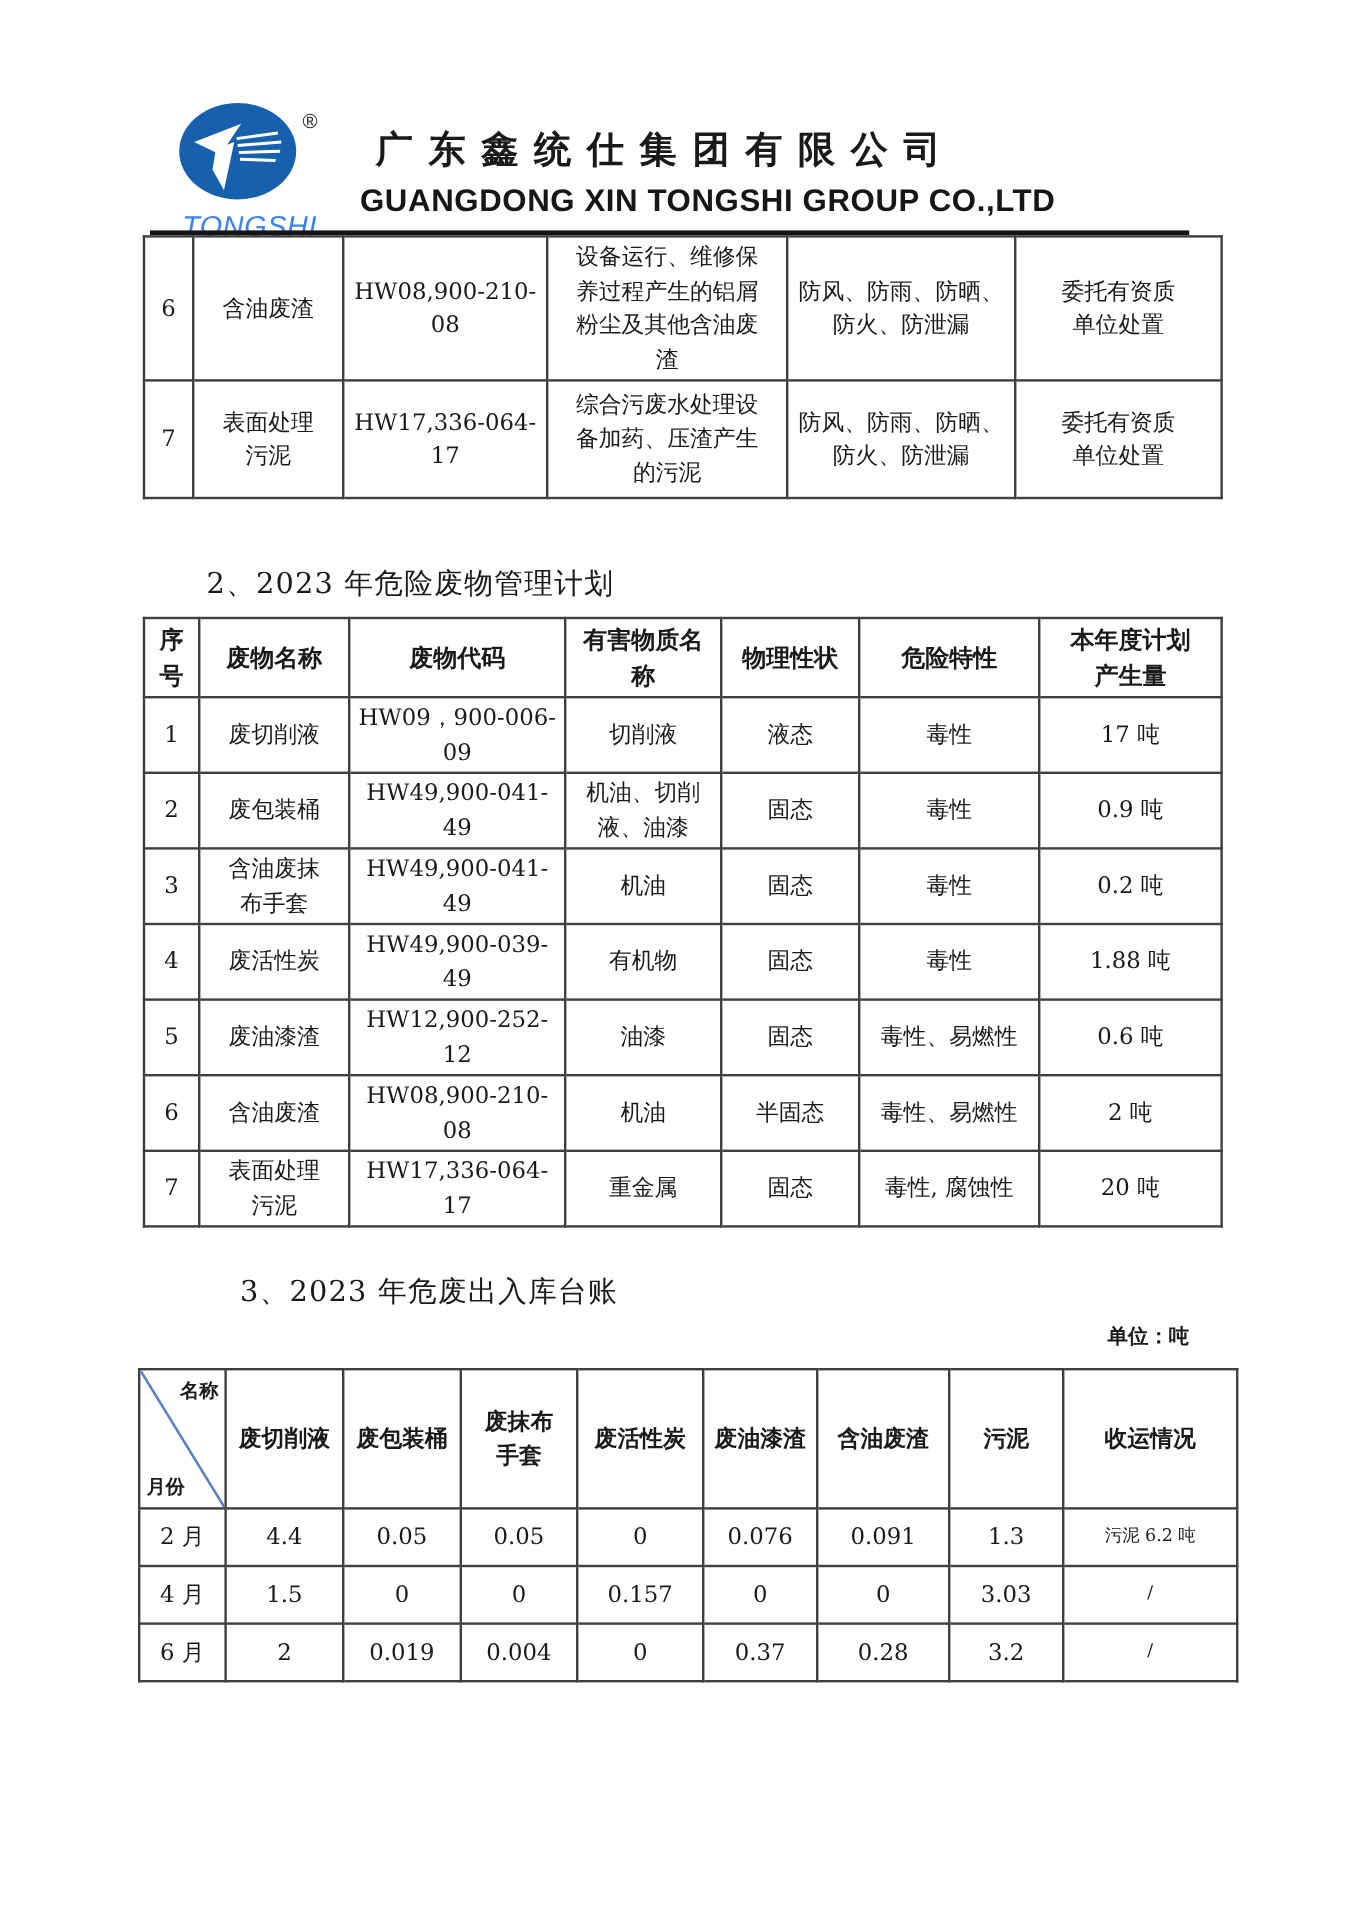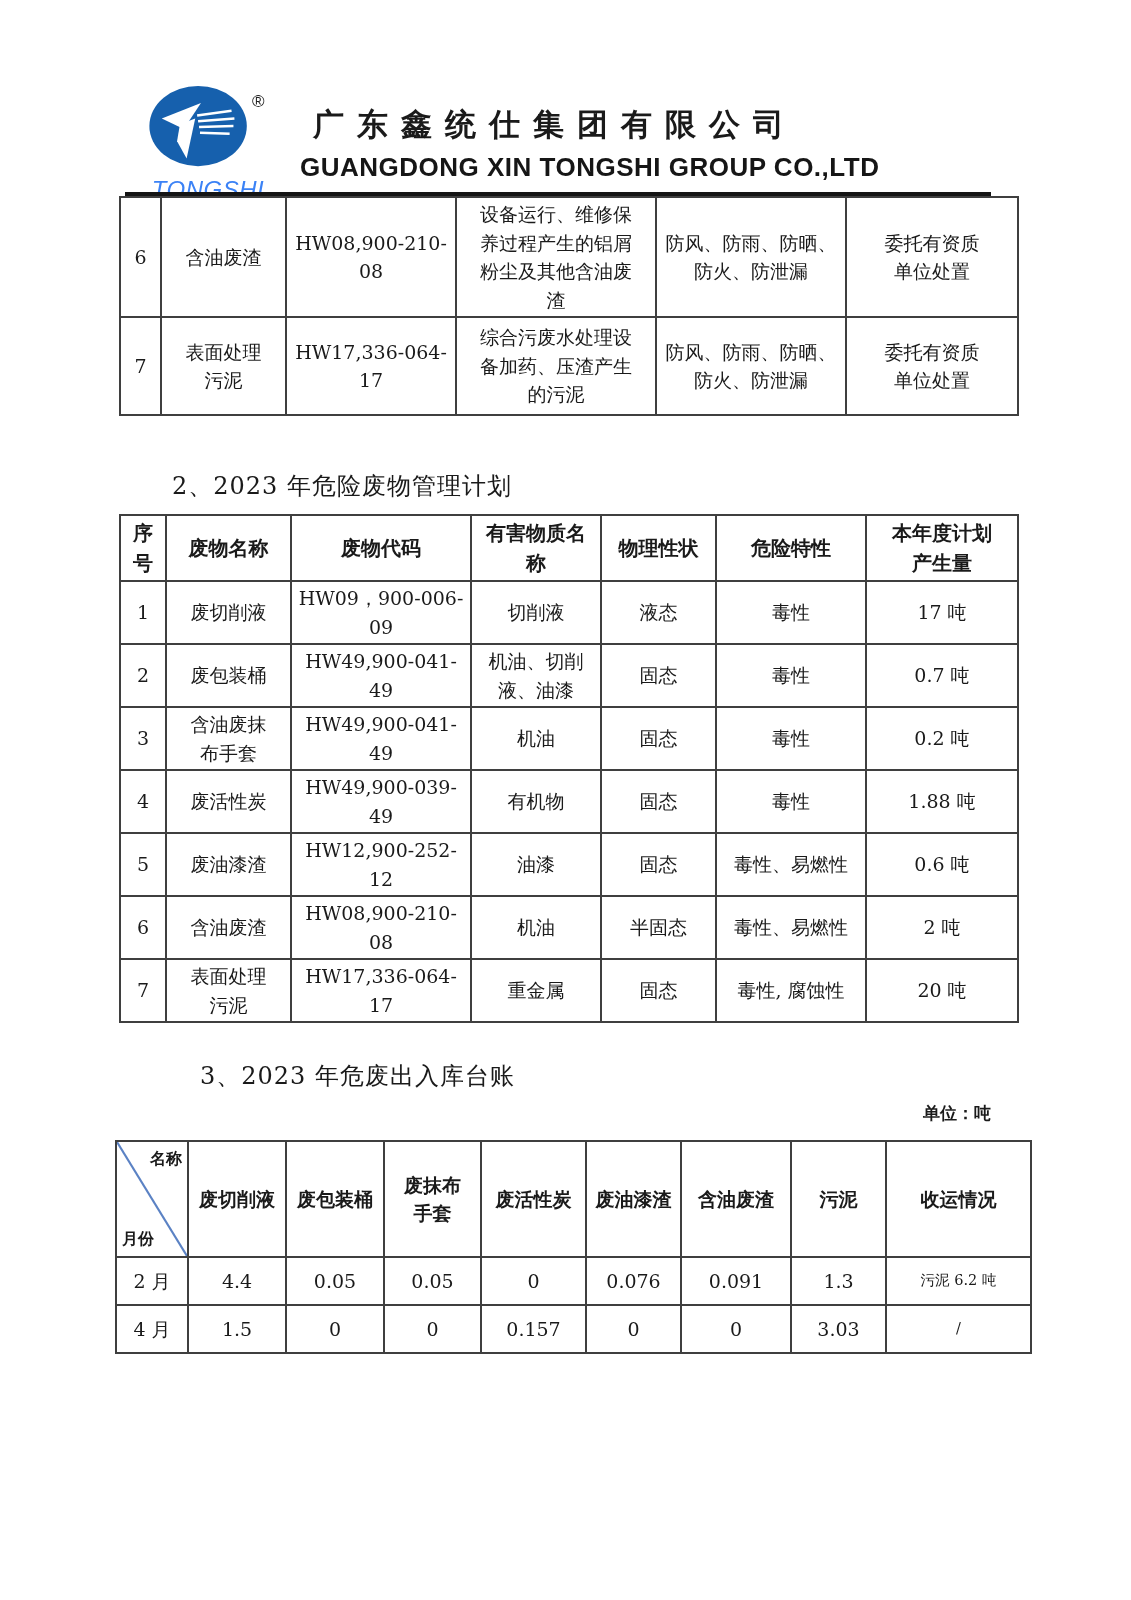--- a/index.html
+++ b/index.html
@@ -151,21 +151,21 @@
       </tr>
       <tr>
         <td>2</td>
         <td>废包装桶</td>
         <td>HW49,900-041-
 49</td>
         <td>机油、切削
 液、油漆</td>
         <td>固态</td>
         <td>毒性</td>
-        <td>0.7 吨</td>
+        <td>0.9 吨</td>
       </tr>
       <tr>
         <td>3</td>
         <td>含油废抹
 布手套</td>
         <td>HW49,900-041-
 49</td>
         <td>机油</td>
         <td>固态</td>
         <td>毒性</td>
@@ -266,14 +266,25 @@
         <td>4 月</td>
         <td>1.5</td>
         <td>0</td>
         <td>0</td>
         <td>0.157</td>
         <td>0</td>
         <td>0</td>
         <td>3.03</td>
         <td>/</td>
       </tr>
+      <tr>
+        <td>6 月</td>
+        <td>2</td>
+        <td>0.019</td>
+        <td>0.004</td>
+        <td>0</td>
+        <td>0.37</td>
+        <td>0.28</td>
+        <td>3.2</td>
+        <td>/</td>
+      </tr>
     </tbody>
 </table>
 
 </body></html>

